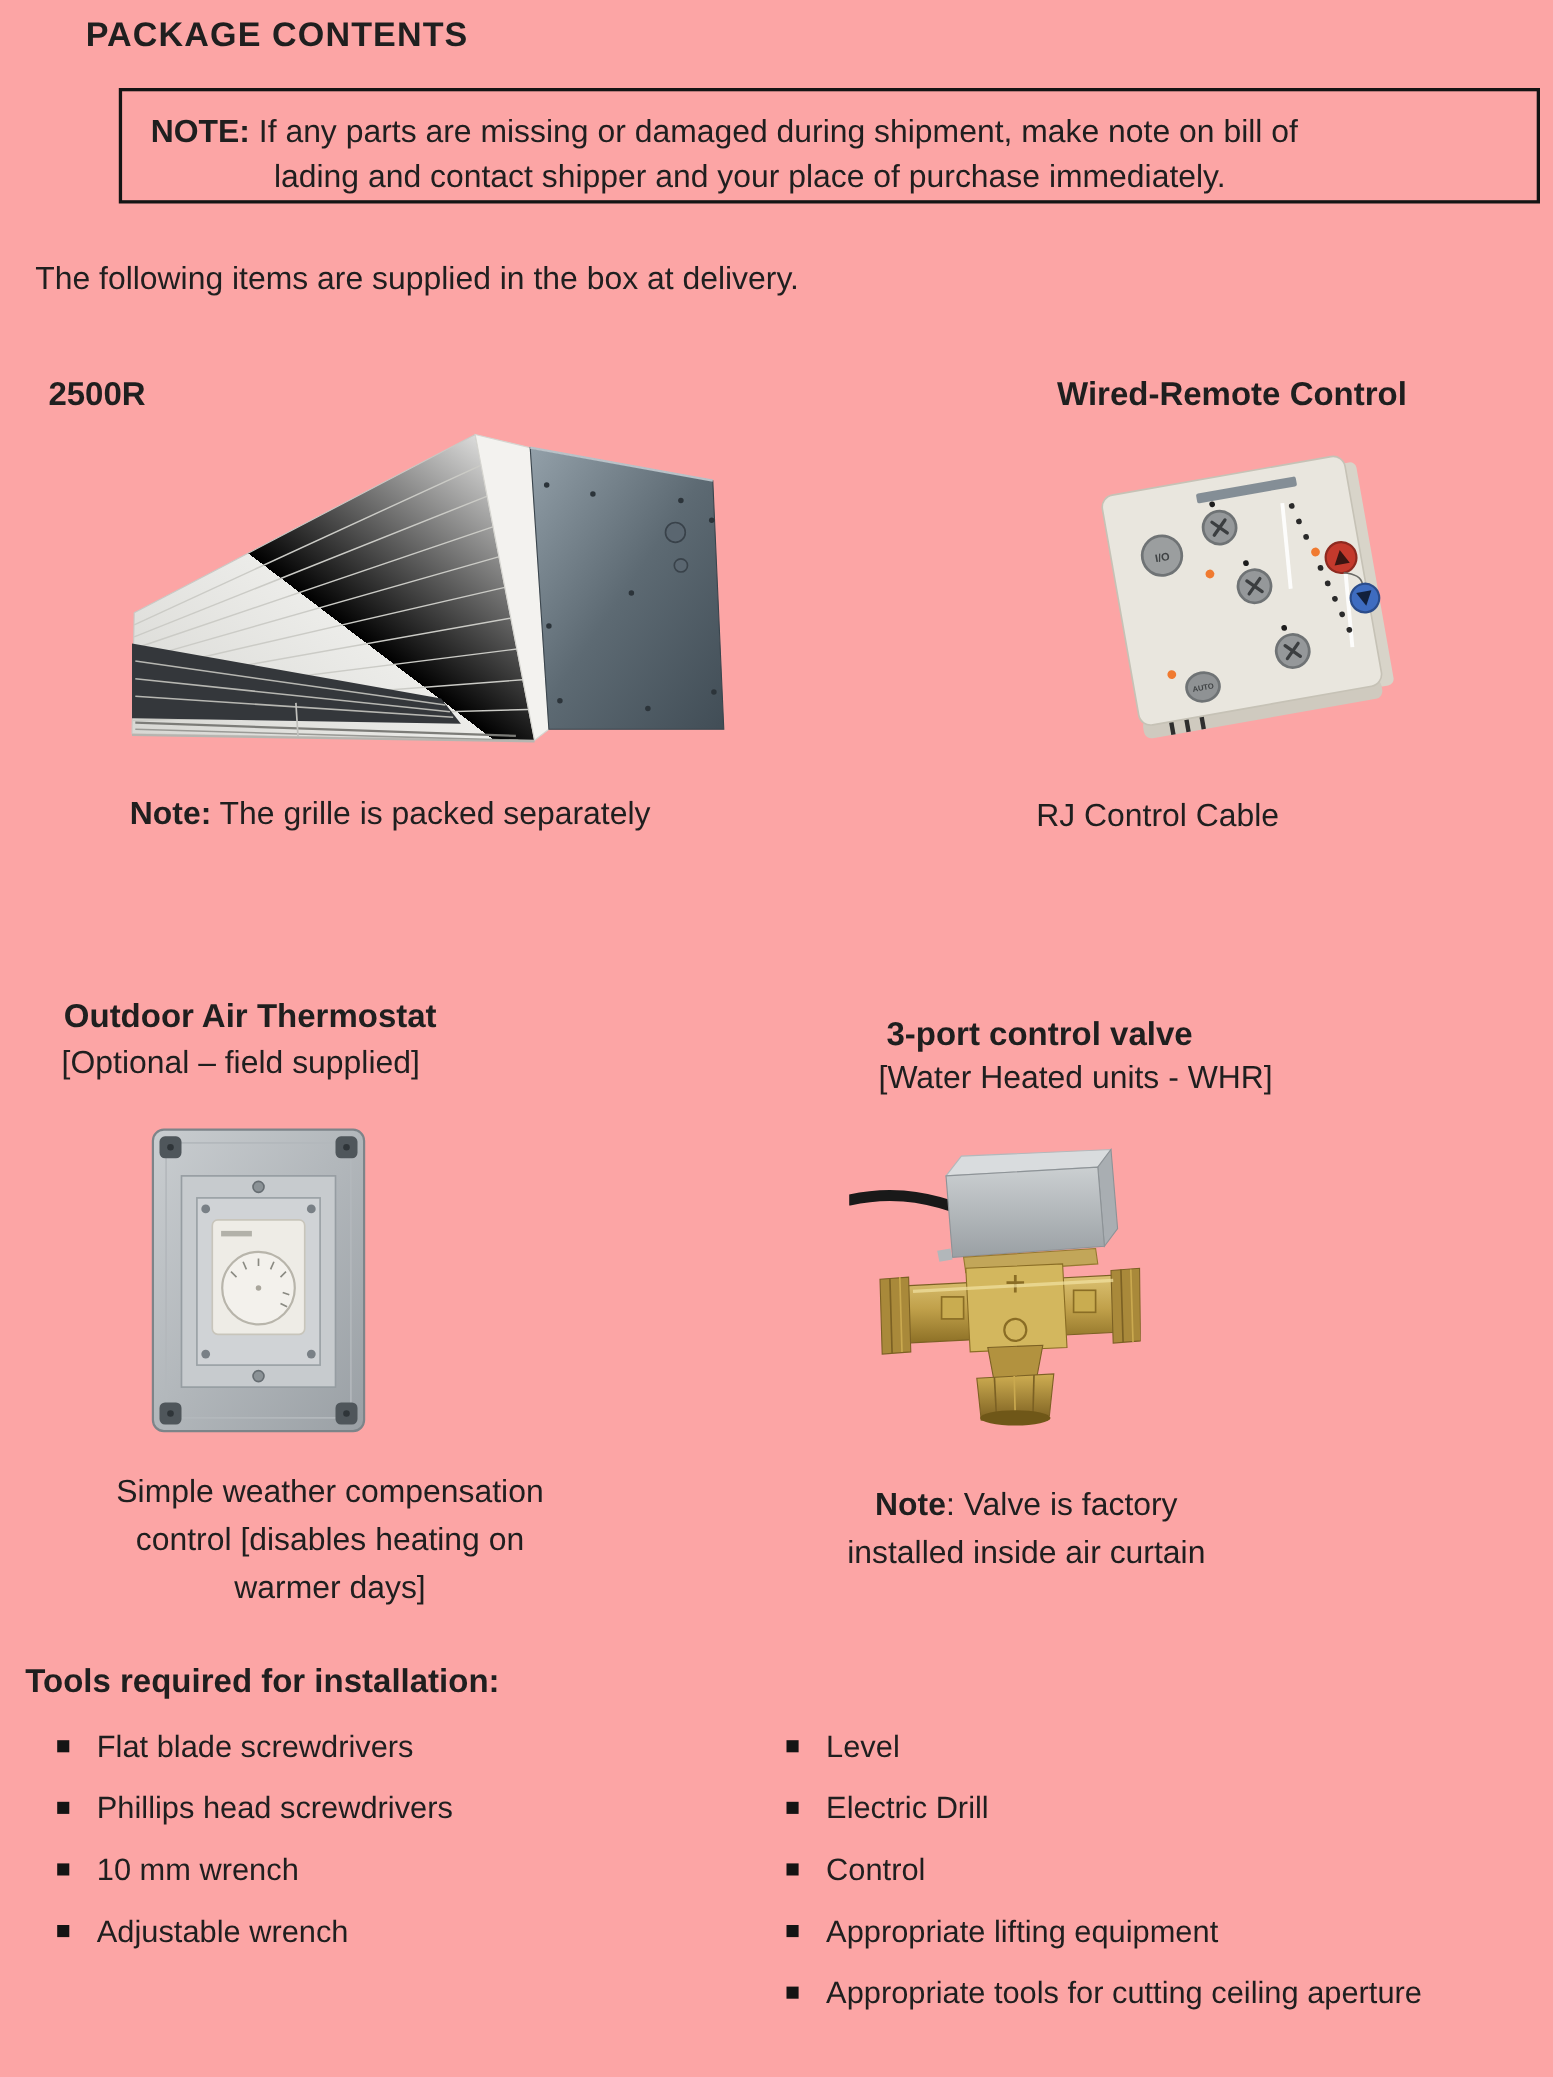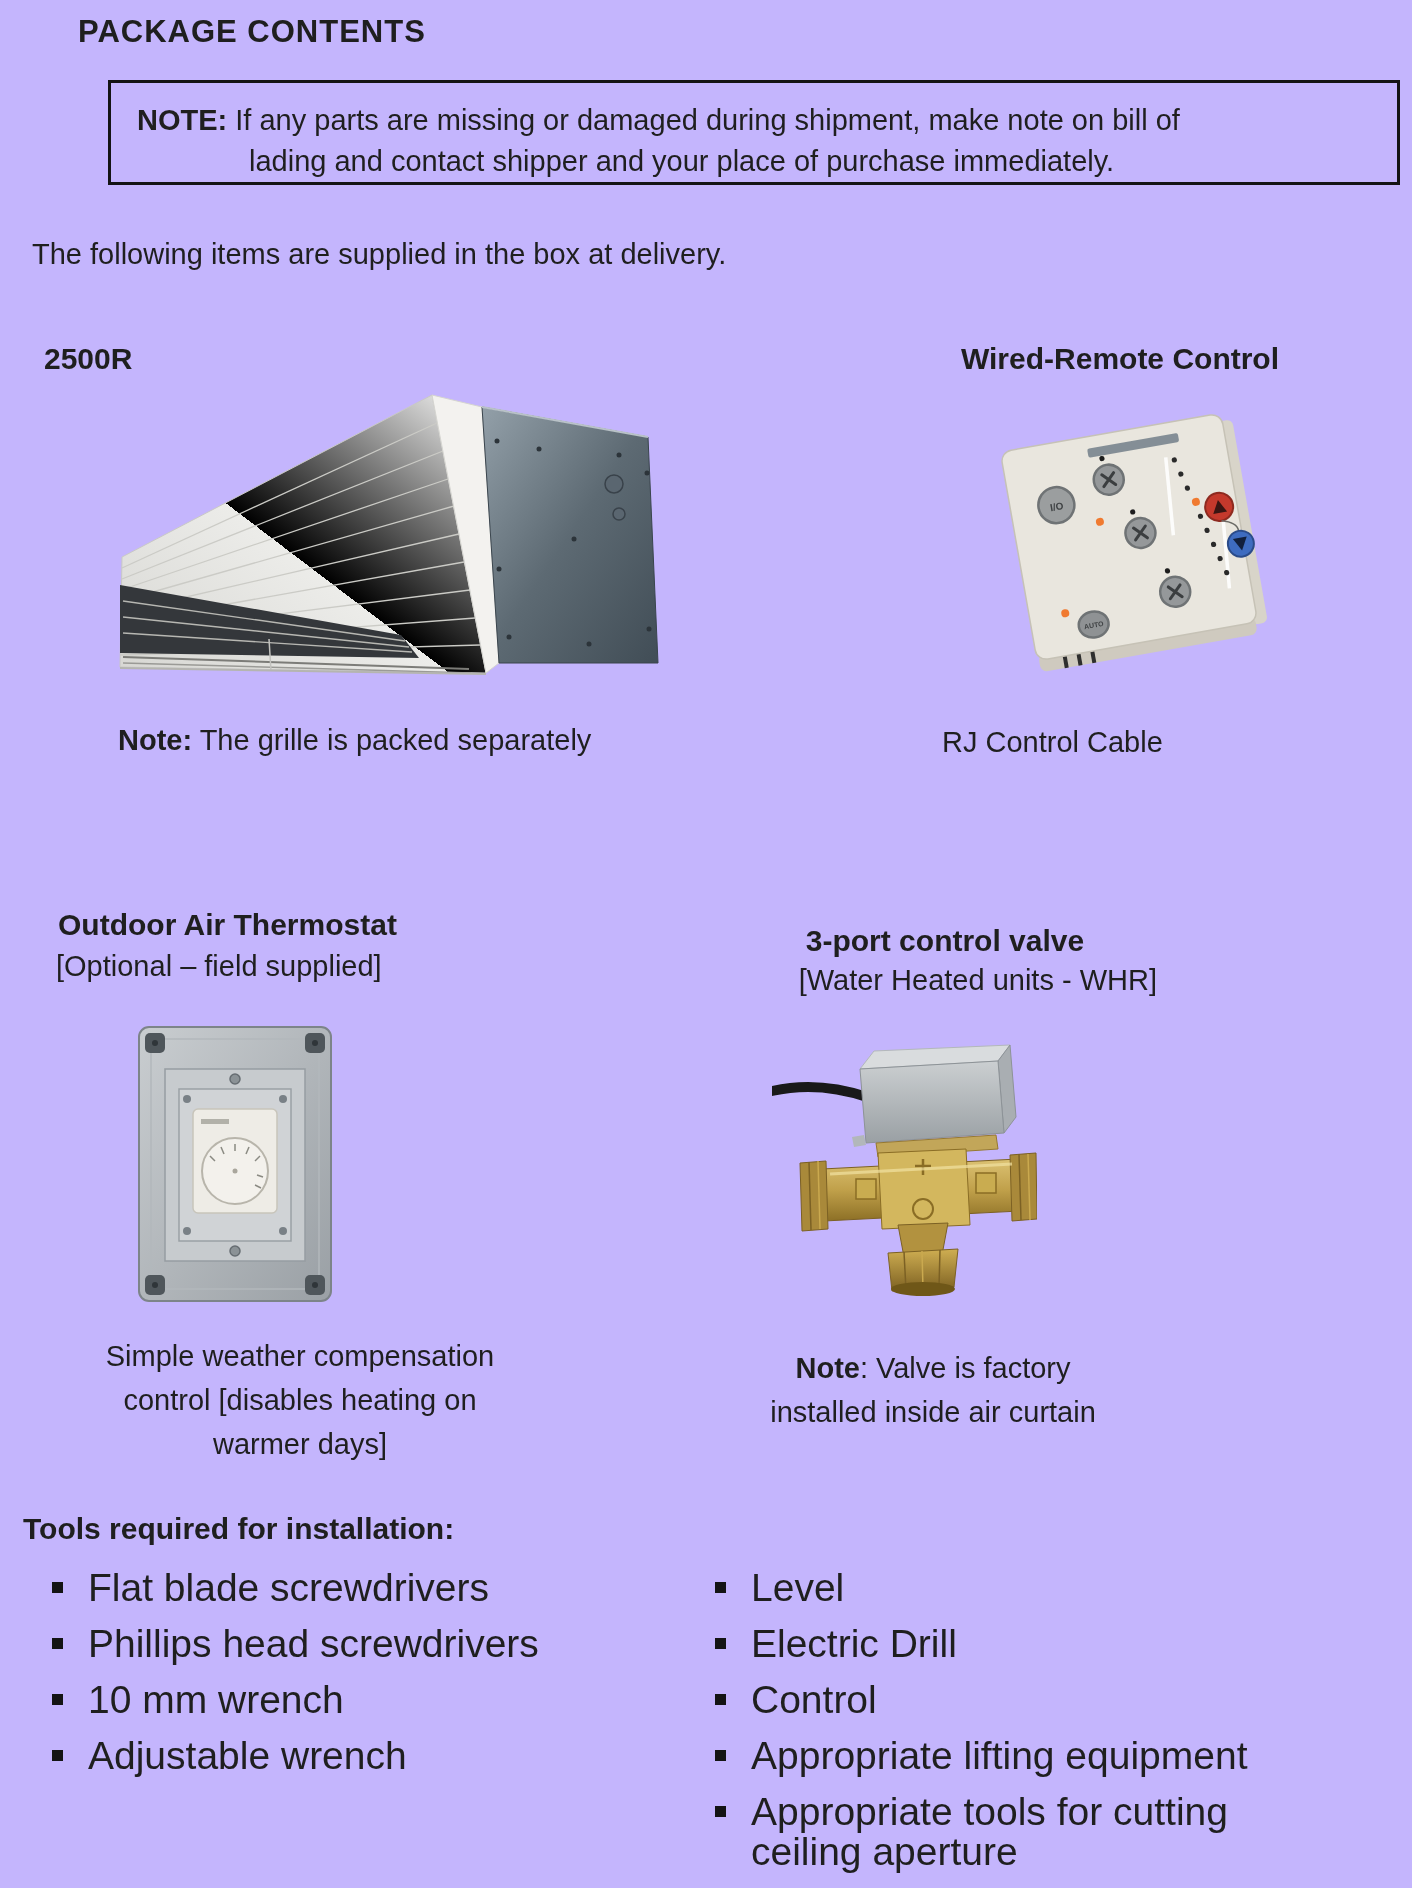--- a/index.html
+++ b/index.html
@@ -1,16 +1,16 @@
 <!DOCTYPE html>
 <html><head>
 <meta charset="utf-8">
 <style>
   html,body{margin:0;padding:0;background:#ffffff;}
-  .page{position:relative;width:1412px;height:1888px;background:#c4b5fd;
+  .page{position:relative;width:1412px;height:1888px;background:#fca5a5;
         font-family:"Liberation Sans", sans-serif;color:#1f1f1f;overflow:hidden;}
   .abs{position:absolute;}
   .b{font-weight:700;}
   .nowrap{white-space:nowrap;}
   .title{left:78px;top:14px;font-size:31px;font-weight:700;letter-spacing:1px;}
   .note-box{left:108px;top:80px;width:1240px;border:3px solid #141414;
             padding:17px 20px 0 26px;font-size:29px;line-height:41px;}
   .note-line2{margin-left:112px;}
   .intro{left:32px;top:238px;font-size:29px;}
   .h-2500r{left:44px;top:342px;font-size:30px;font-weight:700;}
@@ -21,21 +21,21 @@
   .cap-remote{left:942px;top:720px;font-size:29px;line-height:44px;}
   .h-thermo{left:58px;top:908px;font-size:30px;font-weight:700;}
   .h-thermo-sub{left:56px;top:950px;font-size:29px;}
   .h-valve{left:745px;top:924px;width:400px;text-align:center;font-size:30px;font-weight:700;}
   .h-valve-sub{left:733px;top:964px;width:424px;text-align:right;font-size:29px;}
   .img-thermo{left:137px;top:1025px;width:196px;height:278px;}
   .img-valve{left:772px;top:1043px;width:265px;height:260px;}
   .cap-thermo{left:55px;top:1334px;width:490px;text-align:center;font-size:29px;line-height:44px;}
   .cap-valve{left:733px;top:1346px;width:400px;text-align:center;font-size:29px;line-height:44px;}
   .tools-heading{left:23px;top:1512px;font-size:30px;font-weight:700;}
-  ul.tools{list-style:none;margin:0;padding:0;font-size:39px;}
+  ul.tools{list-style:none;margin:0;padding:0;font-size:28px;}
   ul.tools li{position:relative;padding-left:38px;line-height:40px;margin-bottom:16px;}
   ul.tools li::before{content:"";position:absolute;left:2px;top:14px;width:11px;height:11px;background:#141414;}
   .tools-left{left:50px;top:1568px;}
   .tools-right{left:713px;top:1568px;width:600px;}
   .tools-right li{max-width:580px;}
 </style>
 </head>
 <body>
 
 <div class="page">

